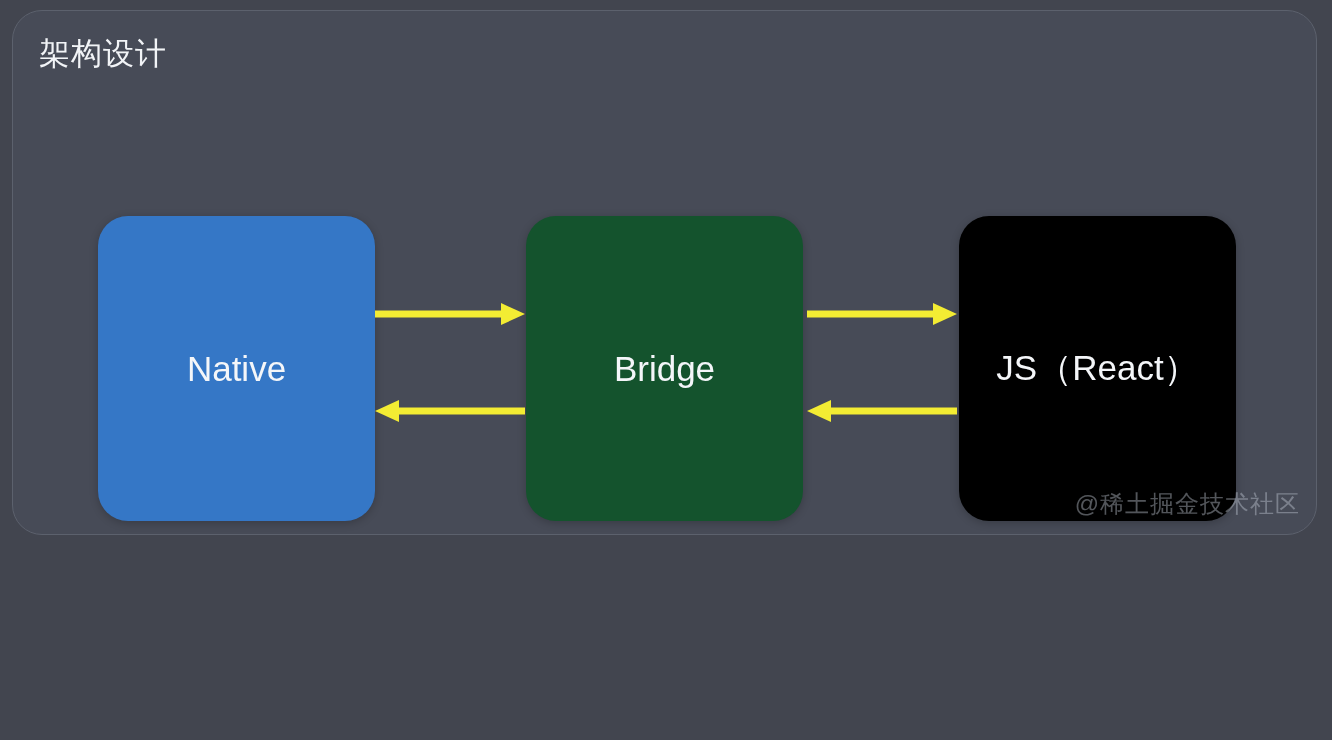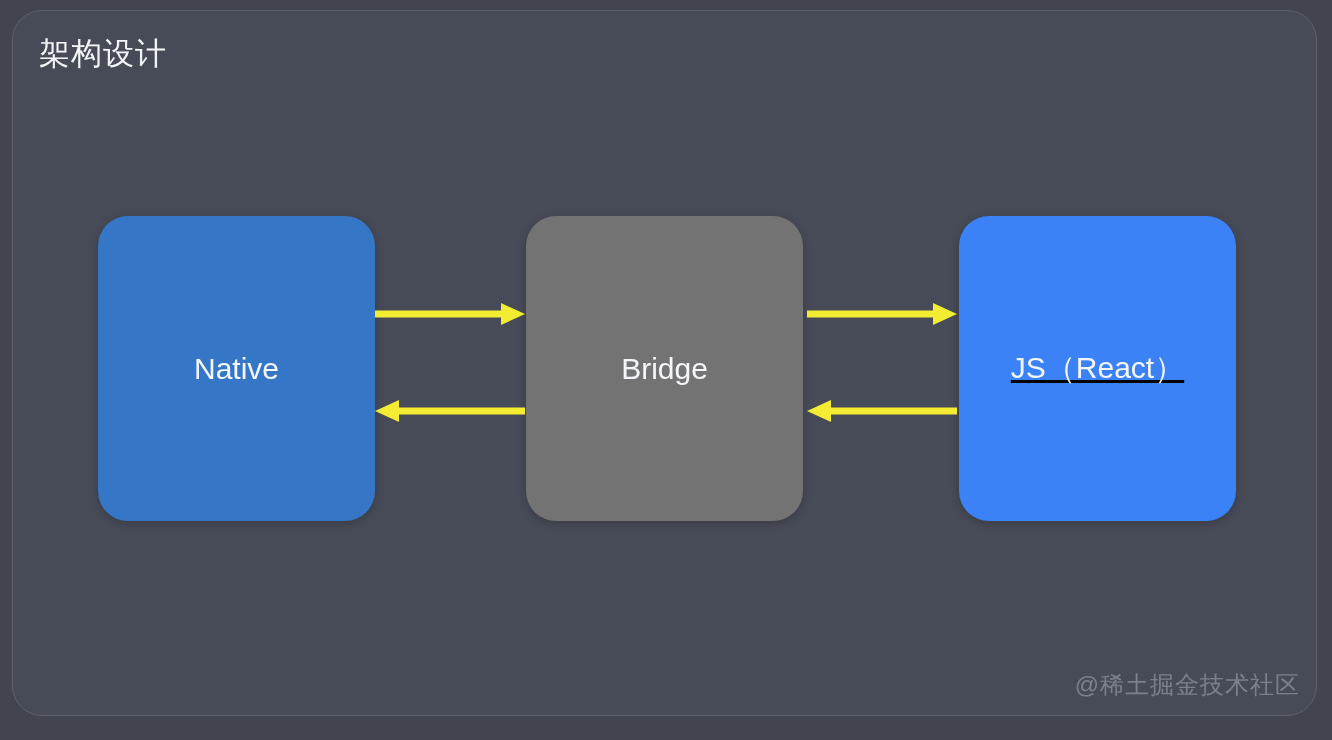--- a/index.html
+++ b/index.html
@@ -5,21 +5,21 @@
   * { margin: 0; padding: 0; box-sizing: border-box; }
   html, body {
     width: 1332px; height: 740px;
     overflow: hidden;
     background: #42454f;
     font-family: "Liberation Sans", "DejaVu Sans", sans-serif;
   }
   .slide {
     position: absolute;
     left: 12px; top: 10px;
-    width: 1305px; height: 706px;
+    width: 1305px; height: 525px;
     background: #474b57;
     border: 1.5px solid #5c616d;
     border-radius: 30px;
   }
   .slide-title {
     position: absolute;
     left: 26px; top: 22px;
     font-size: 31px;
     font-weight: 500;
     letter-spacing: 1px;
@@ -30,21 +30,21 @@
     top: 205px;
     width: 277px; height: 305px;
     border-radius: 30px;
     display: flex;
     align-items: center;
     justify-content: center;
     box-shadow: 0 2px 8px rgba(0,0,0,0.22);
   }
   .node-label {
     color: #f4f6f9;
-    font-size: 30px;
+    font-size: 35px;
     text-align: left;
     white-space: nowrap;
   }
   .node-native { left: 85px; }
   .node-bridge { left: 513px; }
   .node-js     { left: 946px; }
   .arrows {
     position: absolute;
     left: 0; top: 0;
     width: 1305px; height: 719px;
@@ -62,25 +62,25 @@
 <body>
 
 <div class="slide">
 
   <div class="slide-title">架构设计</div>
 
   <div class="node node-native" style="background: rgb(53, 119, 198);">
     <span class="node-label">Native</span>
   </div>
 
-  <div class="node node-bridge" style="background: #737373;">
+  <div class="node node-bridge" style="background: #14532d;">
     <span class="node-label">Bridge</span>
   </div>
 
-  <div class="node node-js" style="background: #3b82f6; text-decoration: underline;">
+  <div class="node node-js" style="background: #000000;">
     <span class="node-label">JS（React）</span>
   </div>
 
   <svg class="arrows" viewBox="0 0 1305 719" xmlns="http://www.w3.org/2000/svg">
 
     <g>
       <rect x="362" y="299.5" width="128" height="7" fill="#f3ec33"></rect>
       <polygon points="488,292 512,303 488,314" fill="#f3ec33"></polygon>
     </g>
     <g>

